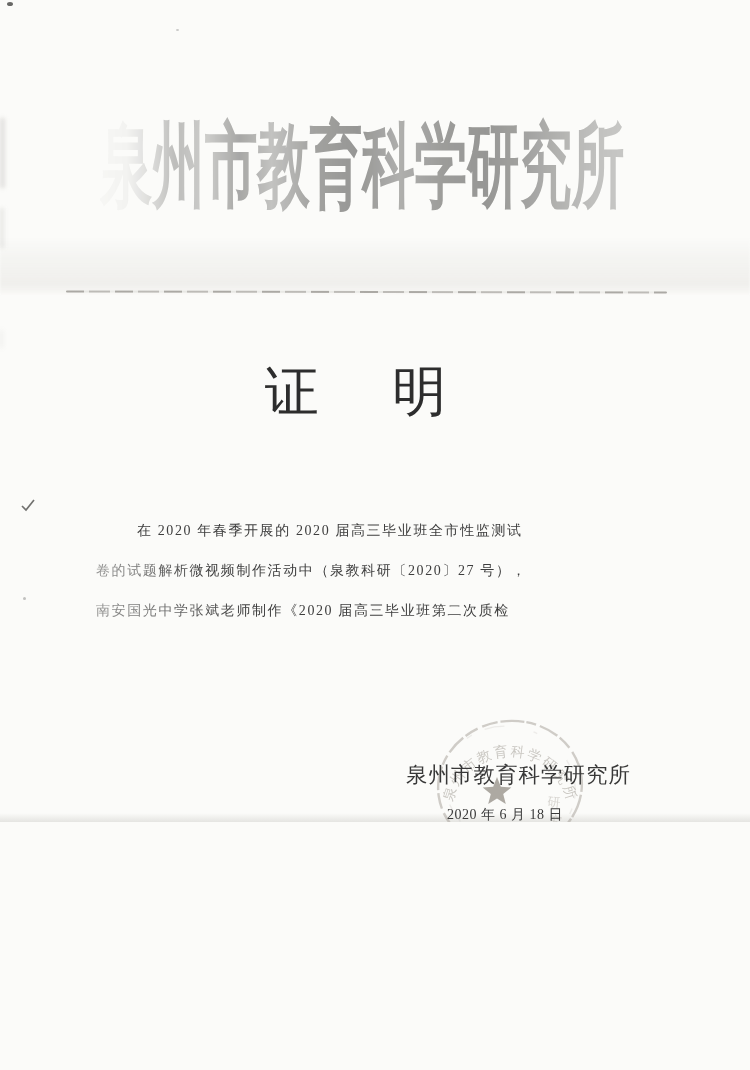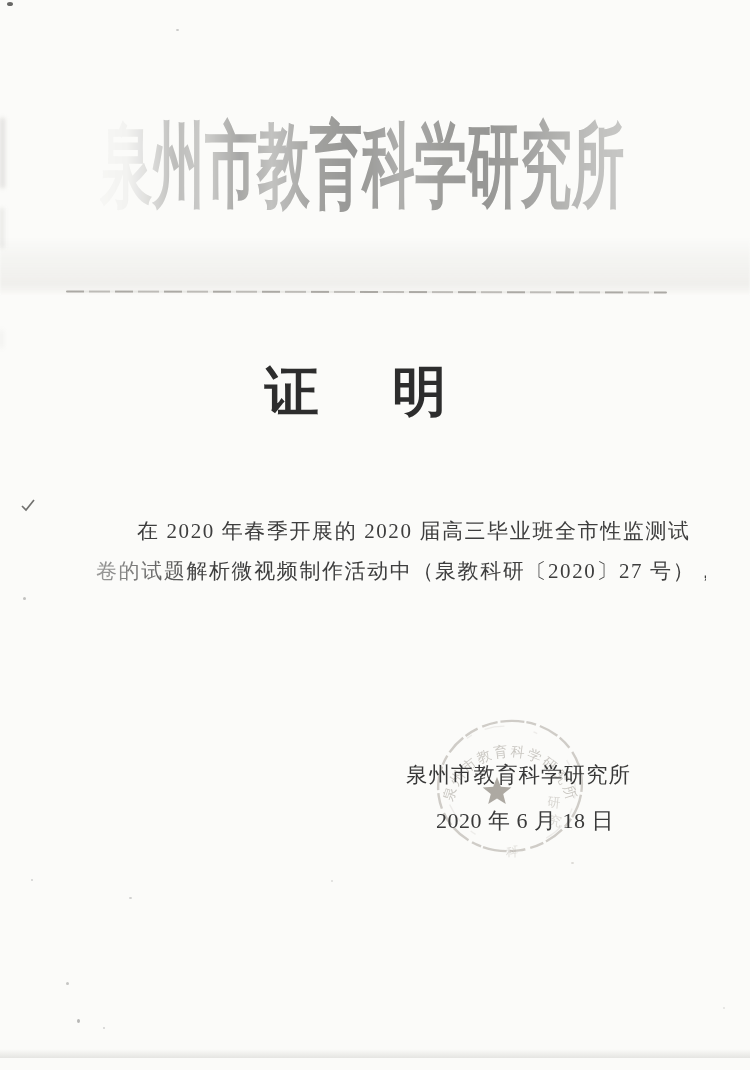--- a/index.html
+++ b/index.html
@@ -1,17 +1,17 @@
 <!DOCTYPE html>
 <html><head>
 <meta charset="utf-8">
 <style>
   html,body{margin:0;padding:0;background:#fbfbf9;}
   .page{
-    position:relative;width:750px;height:1058px;overflow:hidden;
+    position:relative;width:750px;height:822px;overflow:hidden;
     background:#fbfbf9;
     font-family:"Liberation Serif","DejaVu Serif",serif;
   }
   
   .letterhead{
     position:absolute;top:116px;left:100px;width:940px;height:100px;
     font-size:92px;line-height:100px;white-space:nowrap;
     color:#8b8b89;font-weight:bold;
     transform:scale(0.57,1.0);transform-origin:0 0;
     filter:blur(0.7px);
@@ -43,45 +43,45 @@
     background:repeating-linear-gradient(90deg,
       rgba(110,106,100,0.55) 0px, rgba(110,106,100,0.55) 18px,
       rgba(110,106,100,0.10) 18px, rgba(110,106,100,0.10) 23px,
       rgba(110,106,100,0.42) 23px, rgba(110,106,100,0.42) 44px,
       rgba(110,106,100,0.08) 44px, rgba(110,106,100,0.08) 49px);
     border-radius:1px;transform:rotate(0.1deg);
   }
   
   .title-row{
     position:absolute;top:356px;left:0;width:712px;text-align:center;
-    font-size:54px;font-weight:bold;color:#2d2d2d;
+    font-size:54px;font-weight:normal;color:#2d2d2d;
     word-spacing:58px;letter-spacing:1px;
   }
   
   .body-block{
     position:absolute;top:511px;left:96px;width:610px;
-    font-size:21px;line-height:40px;letter-spacing:1.6px;color:#3e3e3e;
+    font-size:14px;line-height:40px;letter-spacing:1.6px;color:#3e3e3e;
   }
   .body-line{white-space:nowrap;height:40px;}
   .indent{padding-left:41px;}
   .fade-a{
     -webkit-mask-image:linear-gradient(to right,rgba(0,0,0,.5),rgba(0,0,0,1) 18%);
     mask-image:linear-gradient(to right,rgba(0,0,0,.5),rgba(0,0,0,1) 18%);
   }
   .fade-b{
     -webkit-mask-image:linear-gradient(to right,rgba(0,0,0,.55),rgba(0,0,0,1) 26%);
     mask-image:linear-gradient(to right,rgba(0,0,0,.55),rgba(0,0,0,1) 26%);
   }
   
   .signature{
     position:absolute;top:760px;left:406px;font-size:21.5px;
     letter-spacing:1px;color:#383838;z-index:3;white-space:nowrap;
   }
   .date-line{
-    position:absolute;top:806px;left:436px;font-size:22px;
+    position:absolute;top:806px;left:447px;font-size:14px;
     letter-spacing:0.5px;color:#3a3a3a;z-index:3;white-space:nowrap;
   }
   
   .seal{position:absolute;top:706px;left:426px;width:168px;height:168px;z-index:1;}
   
   .speck{position:absolute;border-radius:50%;}
   .edge-smudge{position:absolute;left:0;filter:blur(2px);}
   .bottom-shade{
     position:absolute;bottom:0;left:0;width:750px;height:9px;
     background:linear-gradient(180deg,rgba(150,148,142,0) 0%,rgba(150,148,142,0.22) 100%);
@@ -96,20 +96,21 @@
   <div class="letterhead">泉州市教育科学研究所</div>
 
   <div class="shade-band"></div>
   <div class="rule"></div>
 
   <div class="title-row">证 明</div>
 
   <div class="body-block">
     <div class="body-line indent">在 2020 年春季开展的 2020 届高三毕业班全市性监测试</div>
     <div class="body-line fade-a">卷的试题解析微视频制作活动中（泉教科研〔2020〕27 号），</div>
+    <div class="body-line fade-b">南安国光中学张斌老师制作《2020 届高三毕业班第二次质检</div>
   </div>
 
   <svg class="seal" viewBox="0 0 168 168" xmlns="http://www.w3.org/2000/svg">
     <defs>
       <filter id="sealblur" x="-20%" y="-20%" width="140%" height="140%">
         <feGaussianBlur stdDeviation="0.55"></feGaussianBlur>
       </filter>
       <path id="ringpath" d="M 26 104 A 58 54 0 1 1 142 104" fill="none"></path>
     </defs>
     <g filter="url(#sealblur)">

